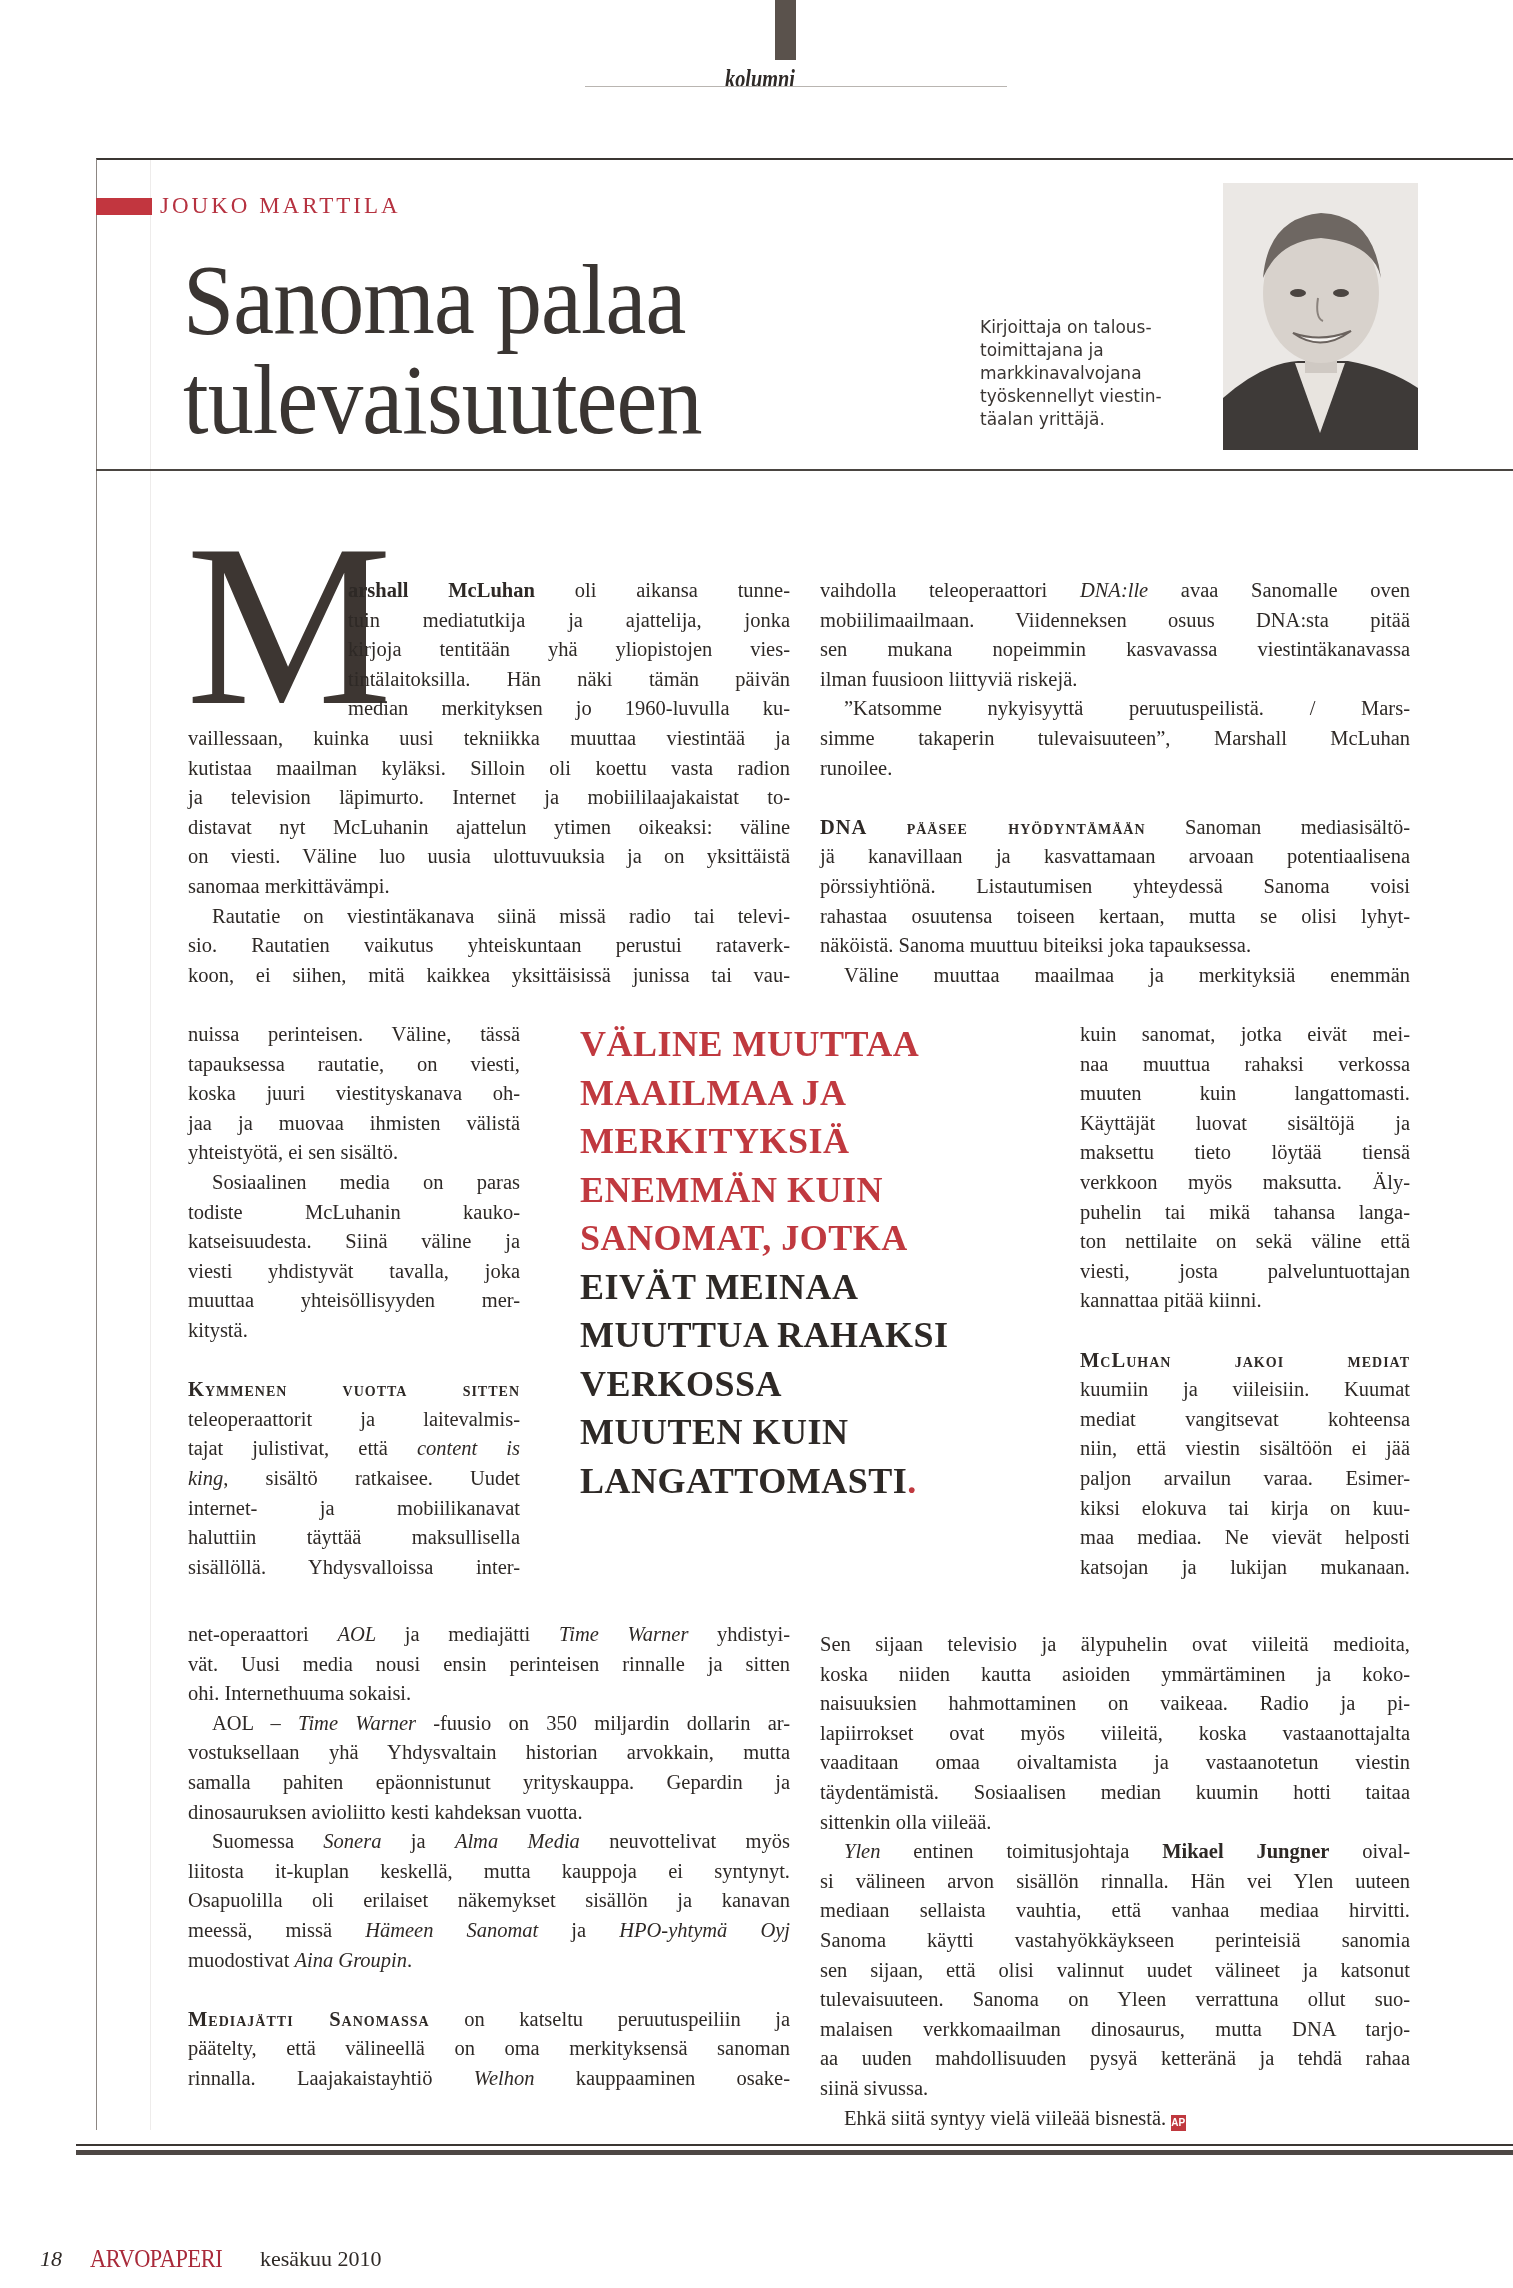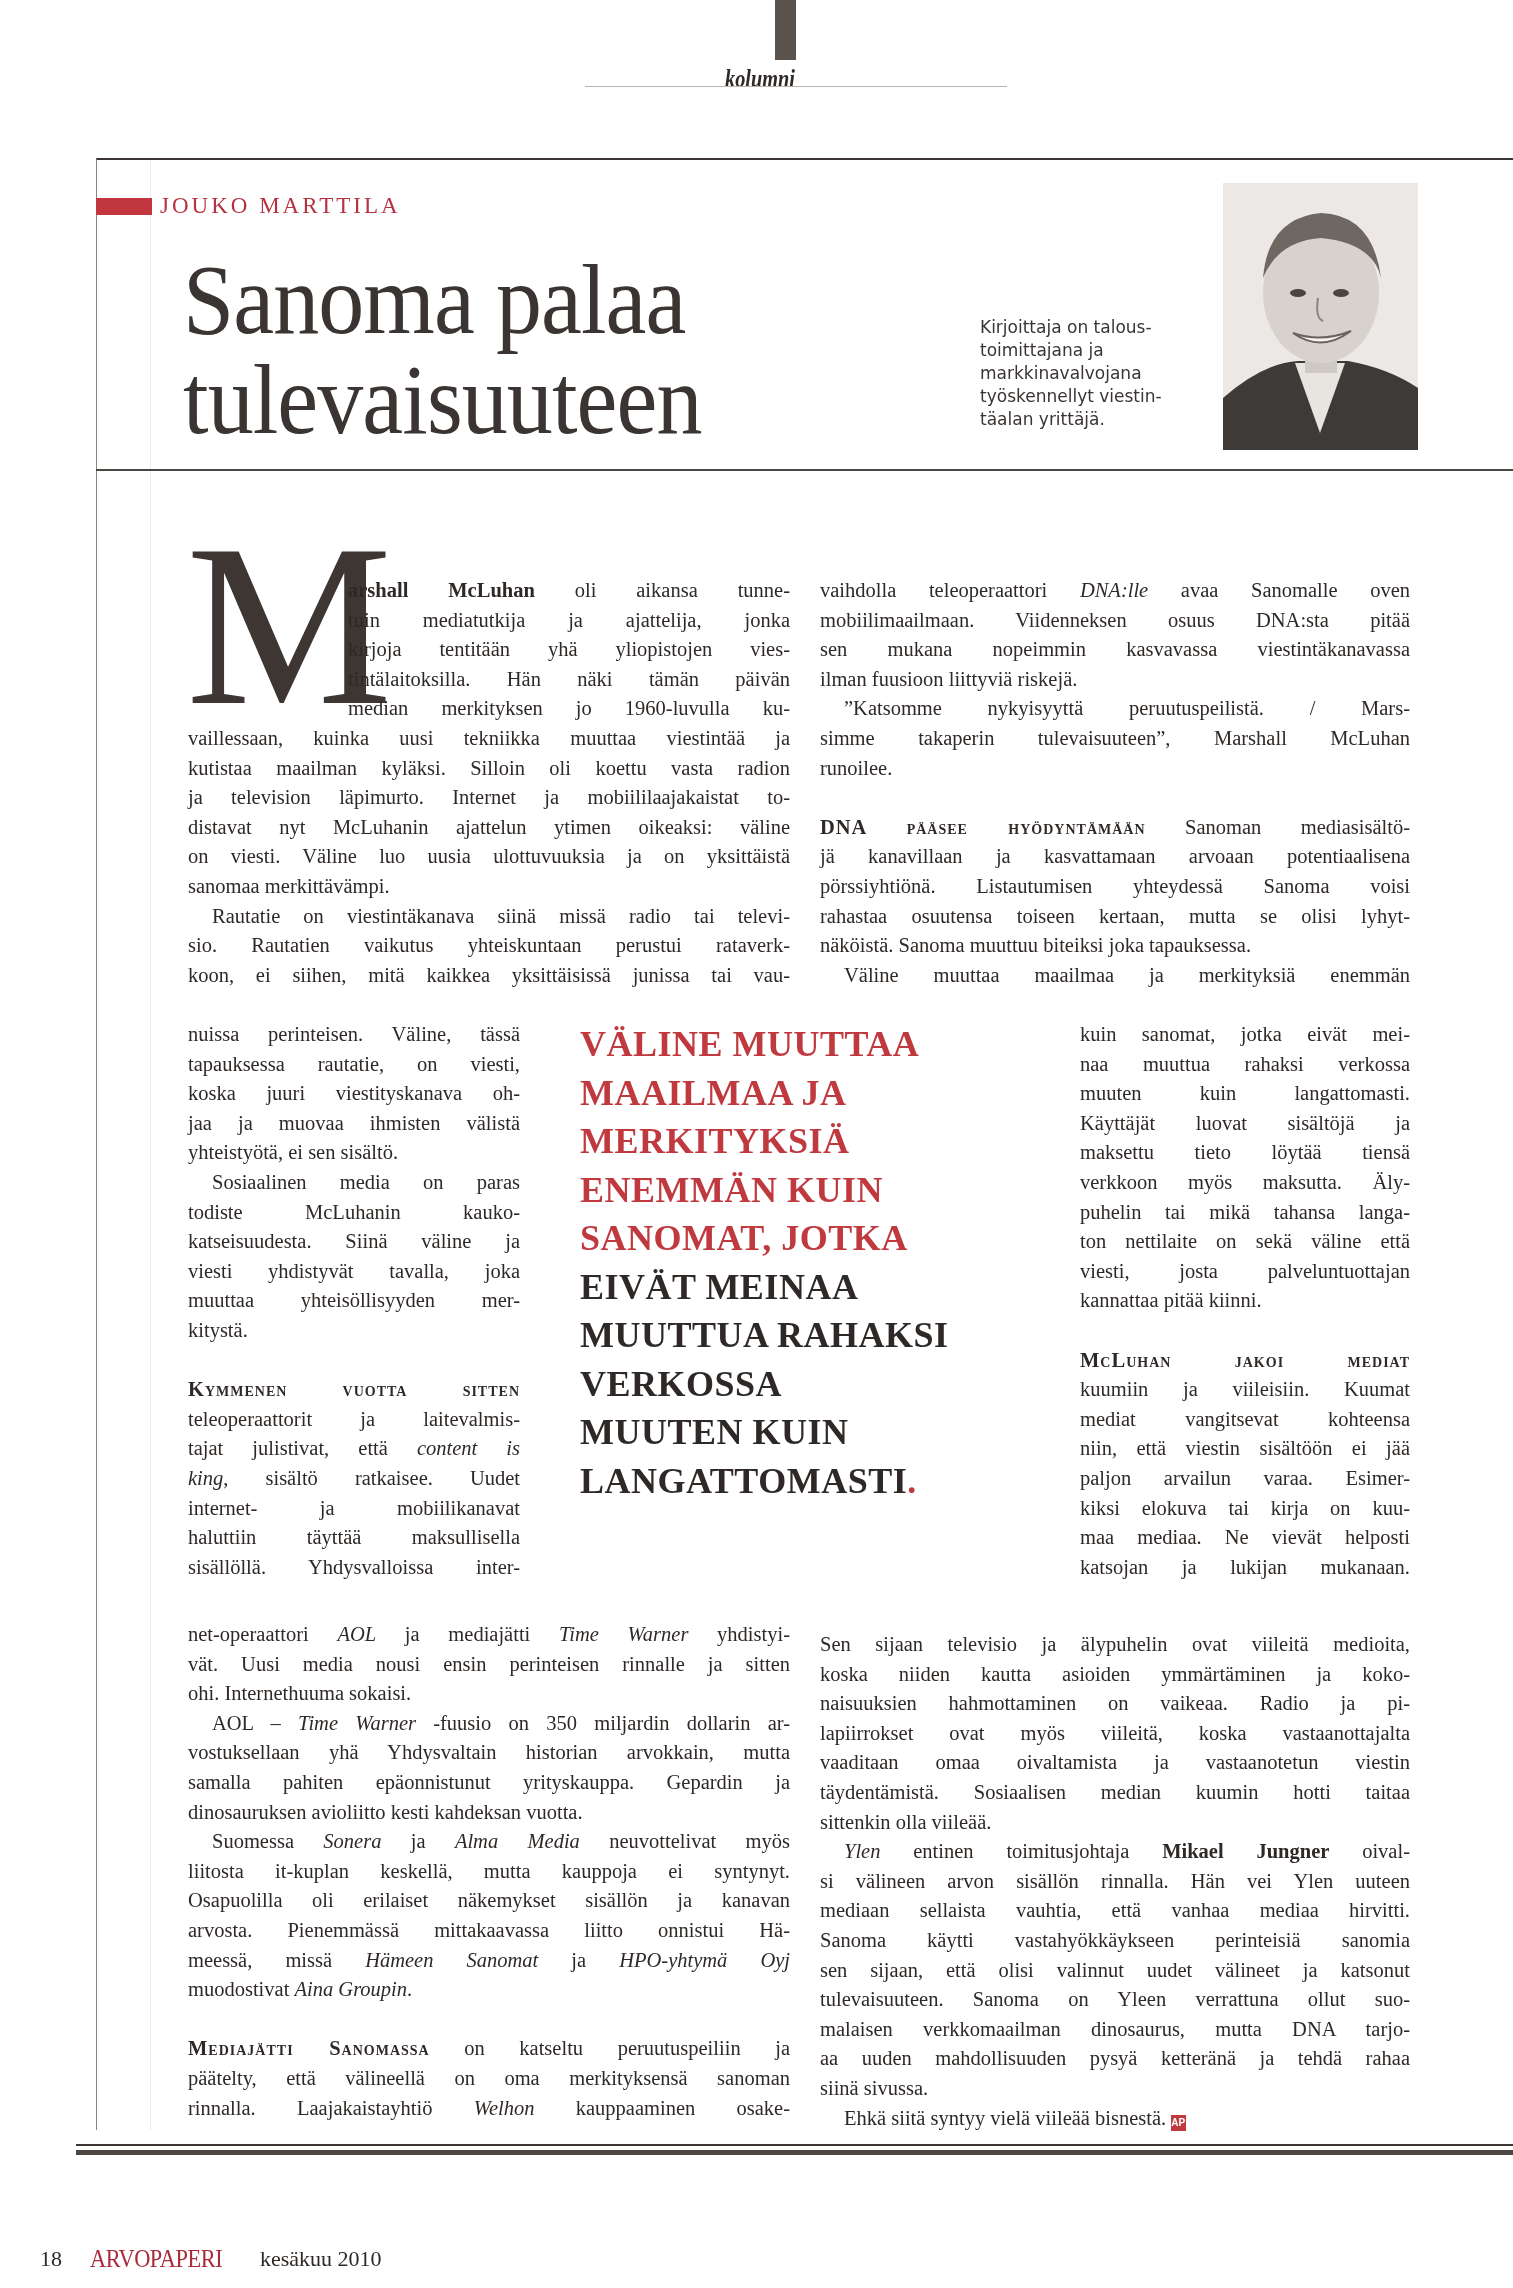--- a/index.html
+++ b/index.html
@@ -50,21 +50,21 @@
 
   #dropcap { left: 186px; top: 530px; font-size: 232px; line-height: 190px; color: #3d3632; }
 
   
   #pullquote { left: 580px; top: 1020px; width: 440px; 
     font-family: "Liberation Serif", serif; font-weight: bold; font-size: 36px; line-height: 48.5px; letter-spacing: 0.5px; }
   #pullquote .red { color: #c0393f; }
   #pullquote .dark { color: #2e2926; }
 
   
-  #page-number { left: 40px; top: 2246px; font-size: 22px; color: #2e2926; }
+  #page-number { left: 40px; top: 2246px; font-size: 22px; color: #2e2926; font-style: italic; }
   #mag-name { left: 90px; top: 2244px; font-size: 26px; color: #a92a3a; transform: scaleX(0.86); transform-origin: left top; letter-spacing: -0.5px; }
   #issue { left: 260px; top: 2246px; font-size: 22px; color: #2e2926; }
   #end-mark { display: inline-block; width: 15px; height: 16px; background: #c0393f; color: #fff;
     font-family: "Liberation Sans", sans-serif; font-size: 10px; line-height: 16px; text-align: center; vertical-align: -1px; font-weight: bold; }
 </style>
 </head>
 <body>
 
 <div class="abs" id="top-bar"></div>
 <div class="abs" id="section-label">kolumni</div>
@@ -153,21 +153,20 @@
   <div class="line">net-operaattori <i>AOL</i> ja mediajätti <i>Time Warner</i> yhdistyi-</div>
   <div class="line">vät. Uusi media nousi ensin perinteisen rinnalle ja sitten</div>
   <div class="line last">ohi. Internethuuma sokaisi.</div>
   <div class="line indent">AOL – <i>Time Warner</i> -fuusio on 350 miljardin dollarin ar-</div>
   <div class="line">vostuksellaan yhä Yhdysvaltain historian arvokkain, mutta</div>
   <div class="line">samalla pahiten epäonnistunut yrityskauppa. Gepardin ja</div>
   <div class="line last">dinosauruksen avioliitto kesti kahdeksan vuotta.</div>
   <div class="line indent">Suomessa <i>Sonera</i> ja <i>Alma Media</i> neuvottelivat myös</div>
   <div class="line">liitosta it-kuplan keskellä, mutta kauppoja ei syntynyt.</div>
   <div class="line">Osapuolilla oli erilaiset näkemykset sisällön ja kanavan</div>
-  <div class="line">arvosta. Pienemmässä mittakaavassa liitto onnistui Hä-</div>
   <div class="line">meessä, missä <i>Hämeen Sanomat</i> ja <i>HPO-yhtymä Oyj</i></div>
   <div class="line last">muodostivat <i>Aina Groupin</i>.</div>
   <div class="gap"></div>
   <div class="line"><span class="sc">Mediajätti Sanomassa</span><span> on katseltu peruutuspeiliin ja</span></div>
   <div class="line">päätelty, että välineellä on oma merkityksensä sanoman</div>
   <div class="line">rinnalla. Laajakaistayhtiö <i>Welhon</i> kauppaaminen osake-</div>
 </div>
 
 <div class="abs" id="pullquote">
   <div class="red">VÄLINE MUUTTAA</div>

